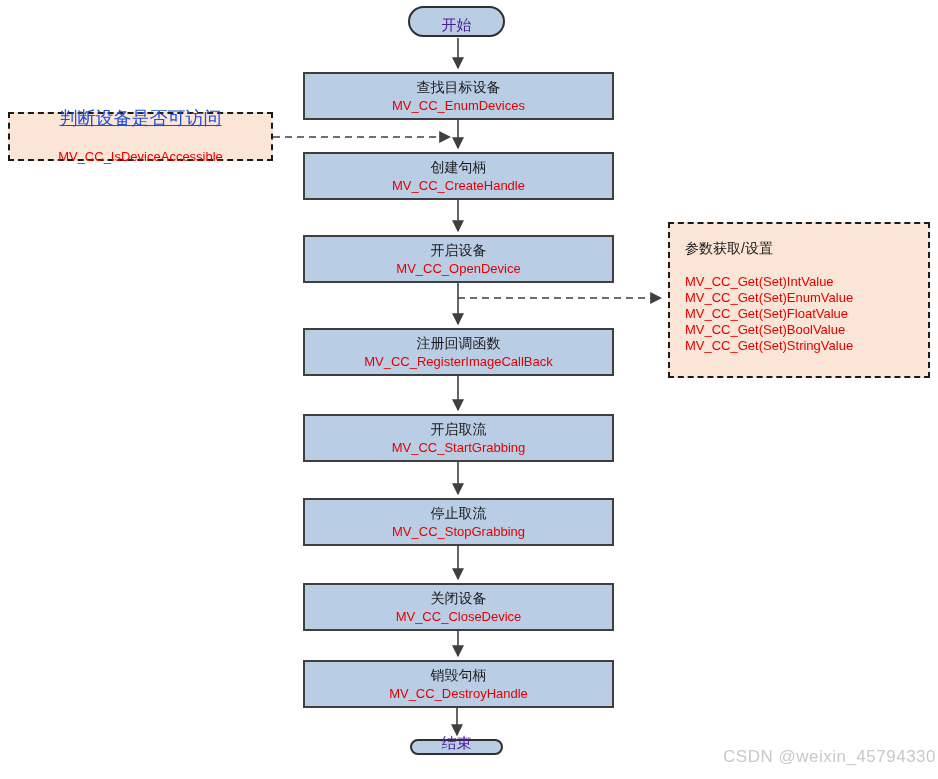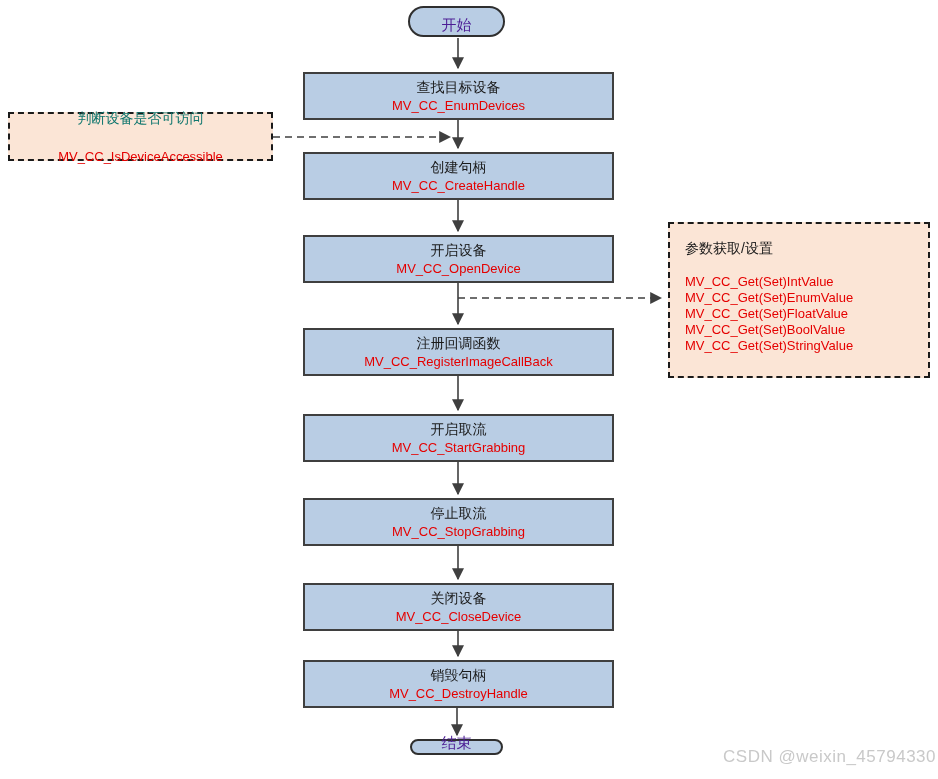--- a/index.html
+++ b/index.html
@@ -33,21 +33,21 @@
   .step .fn{font-size:13px;color:var(--fn-color);line-height:17px;}
 
   .annotation{
     position:absolute;background:var(--annotation-fill);
     border:2px dashed #1a1a1a;box-sizing:border-box;
   }
   #annotation-left{
     left:8px;top:112px;width:265px;height:49px;
     display:flex;flex-direction:column;align-items:center;justify-content:center;
   }
-  #annotation-left .title{font-size:14px;color:#0f766e;line-height:19px;}
+  #annotation-left .title{font-size:18px;color:#1d4ed8;line-height:19px;text-decoration:underline;}
   #annotation-left .fn{font-size:13px;color:var(--fn-color);line-height:17px;margin-top:20px;}
 
   #annotation-right{
     left:668px;top:222px;width:262px;height:156px;
     padding:15px 0 0 15px;
   }
   #annotation-right .title{font-size:14px;color:#1a1a1a;line-height:18px;margin-bottom:17px;}
   #annotation-right .fn-line{font-size:13px;color:var(--fn-color);line-height:16px;}
 
   #watermark{

